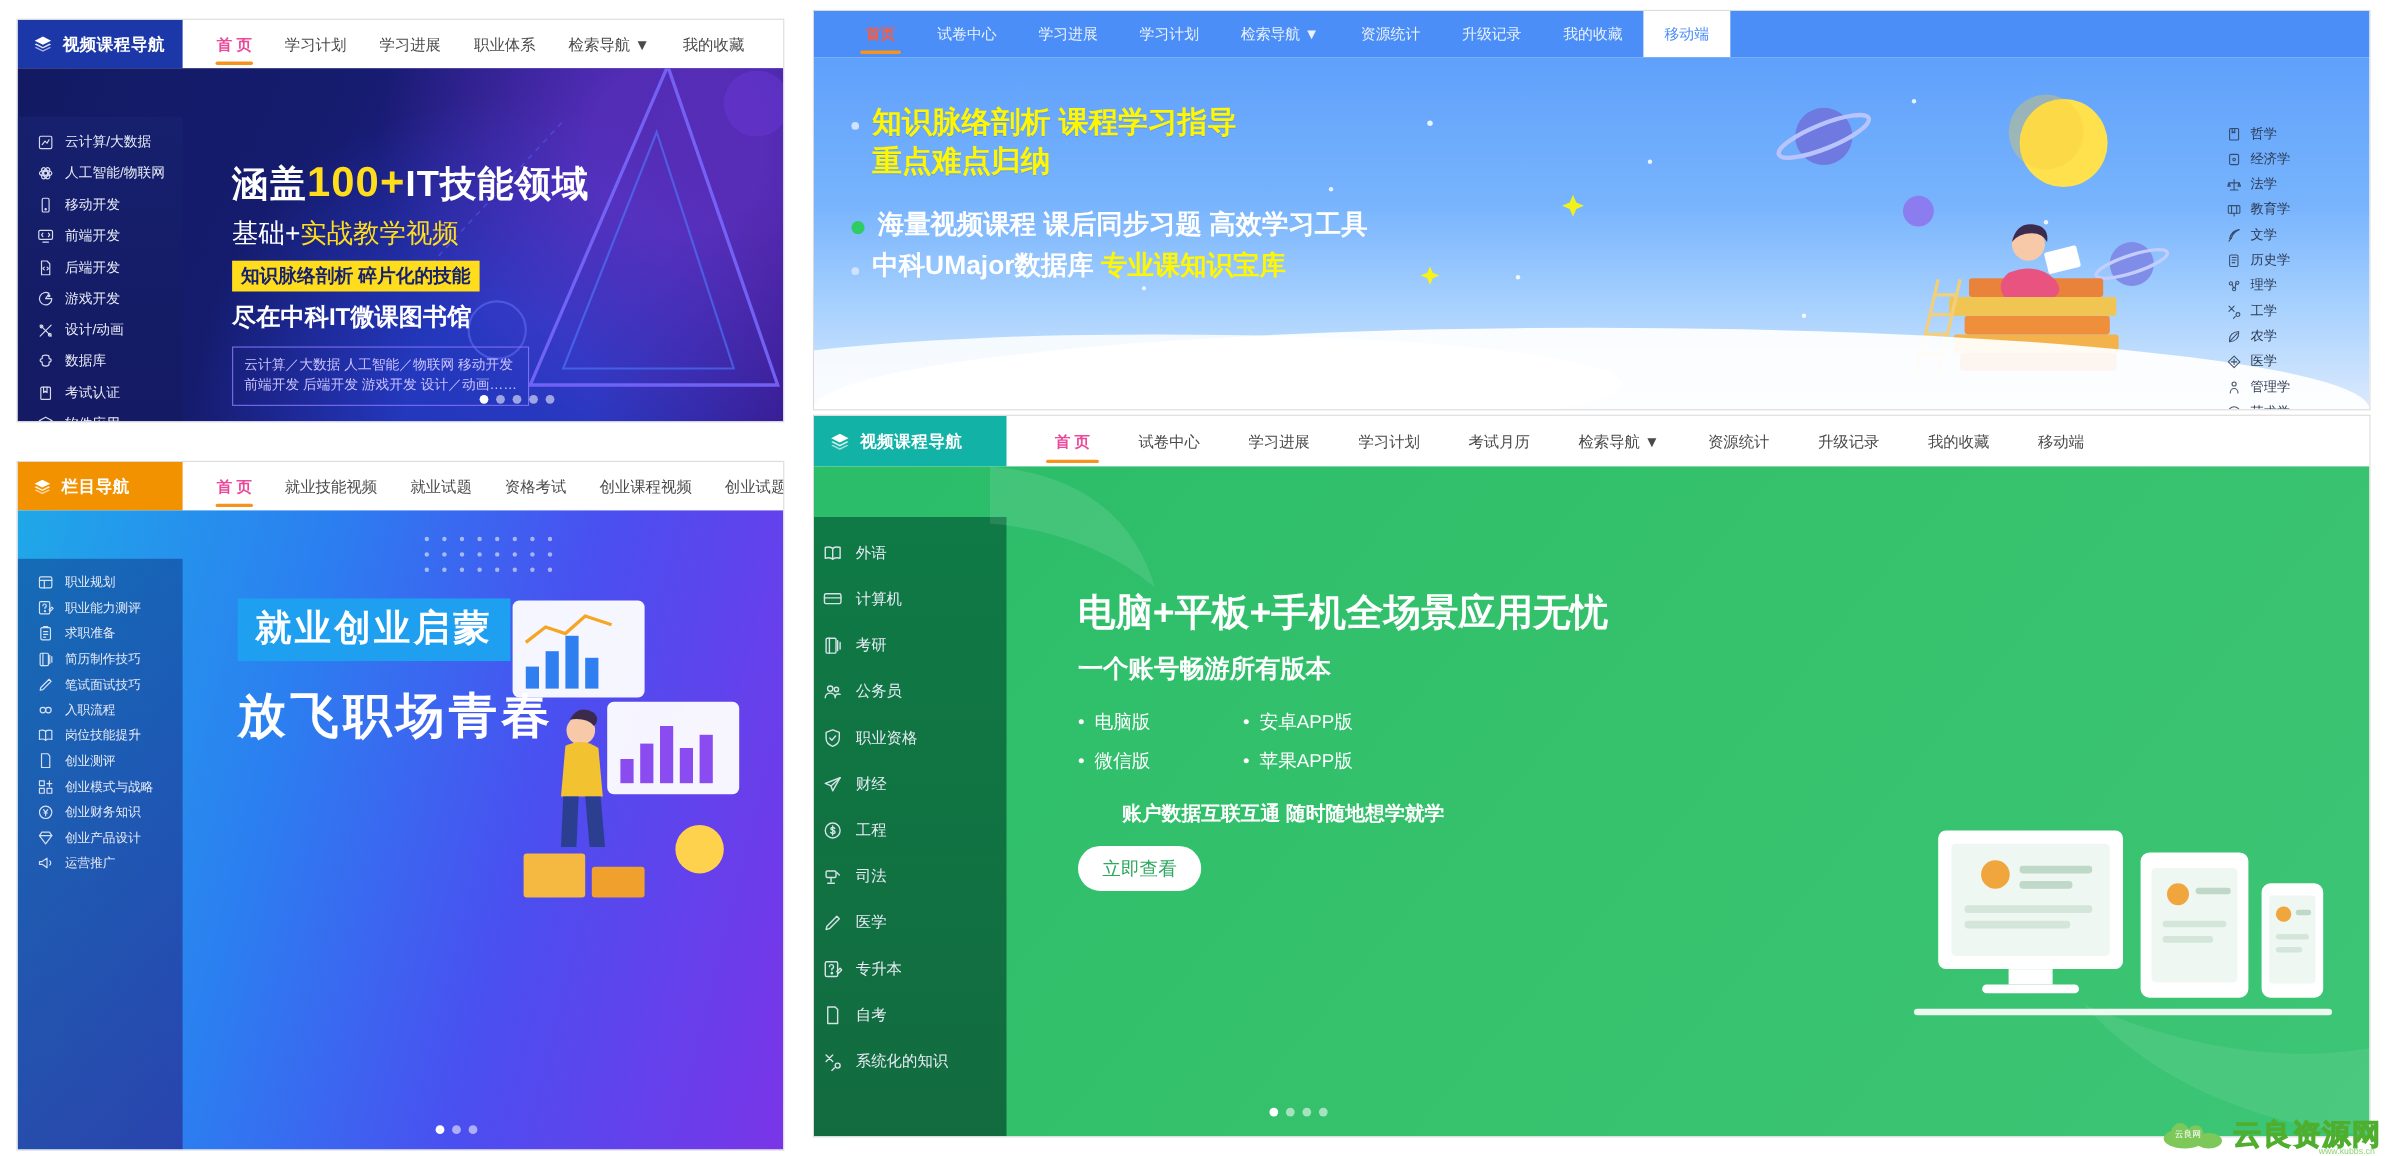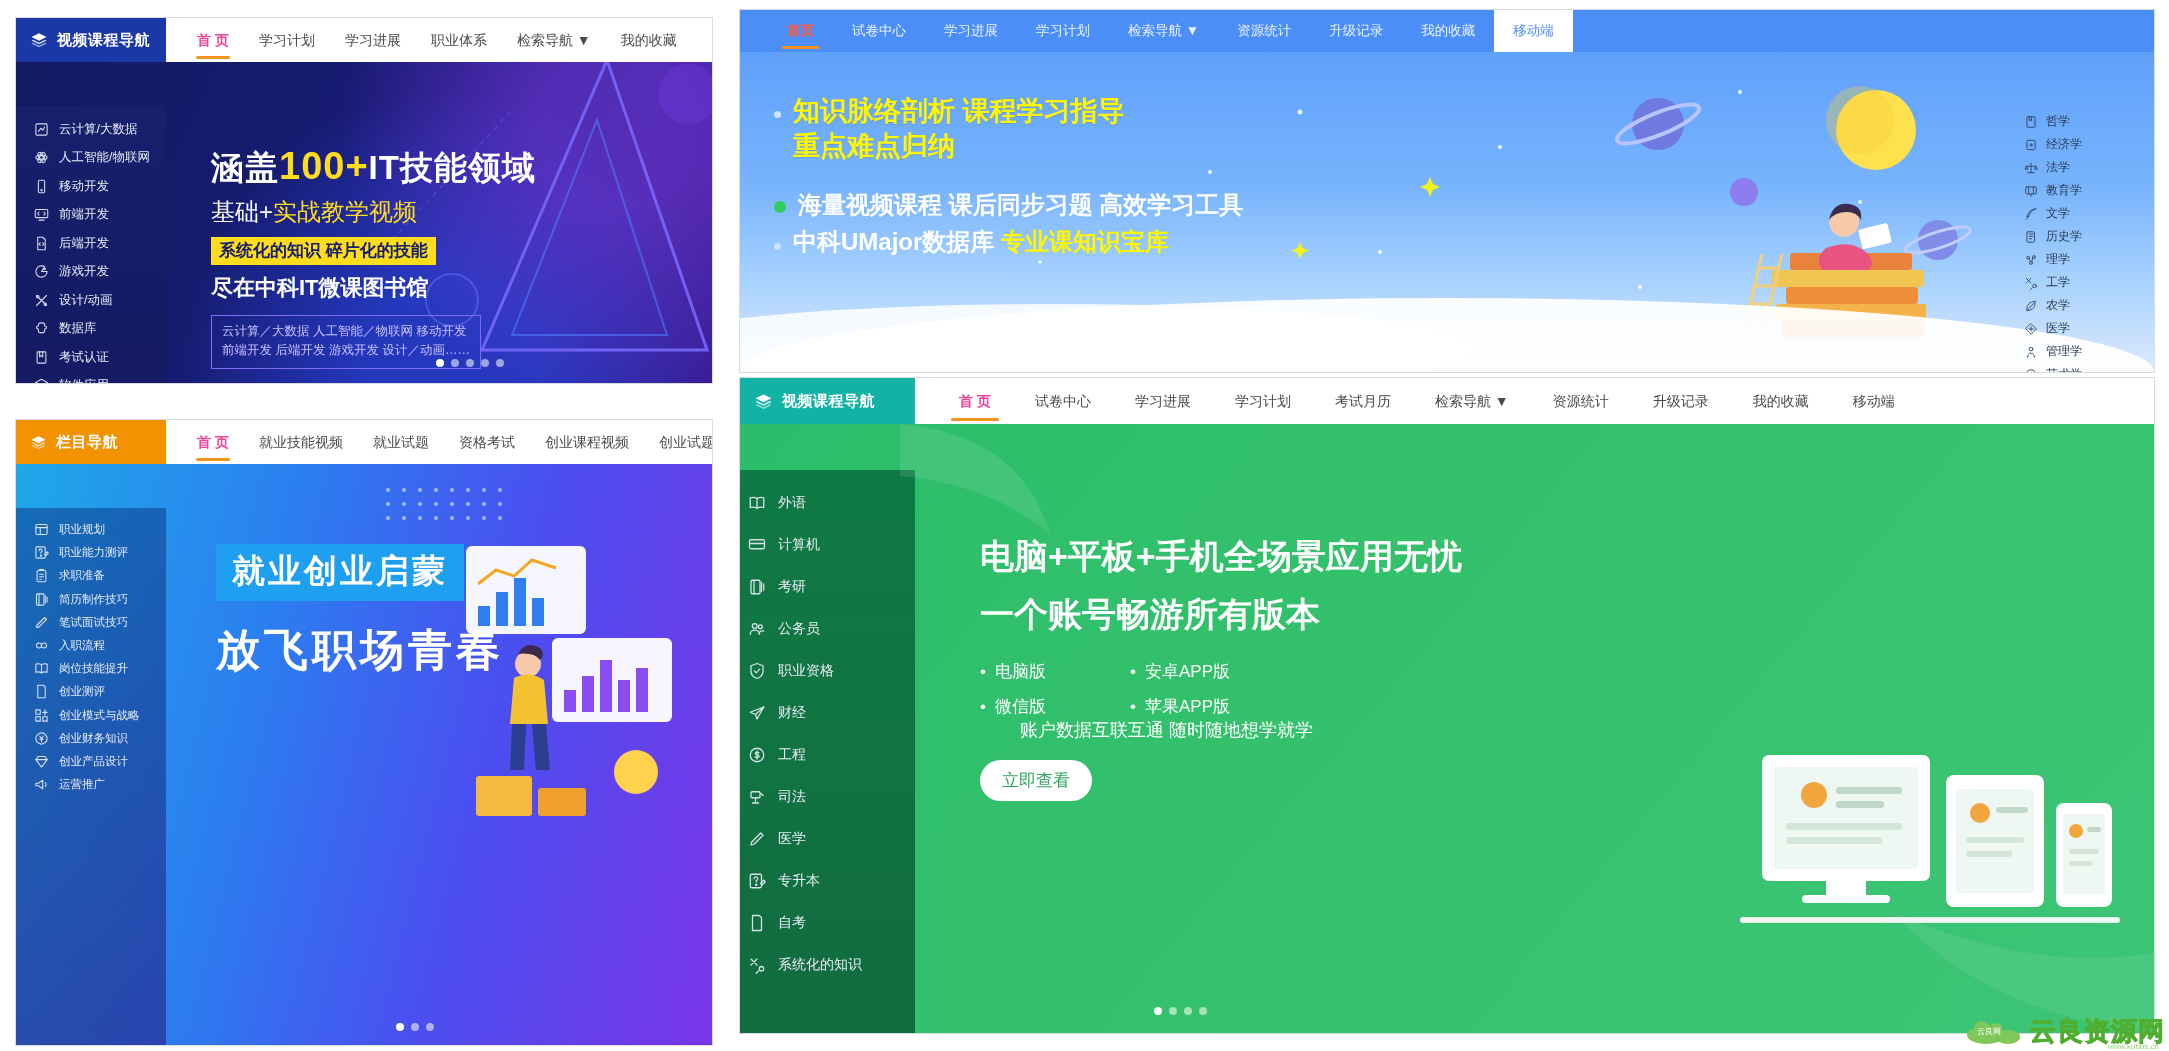--- a/index.html
+++ b/index.html
@@ -122,25 +122,25 @@
   #p4 .navitem { padding:0 22px; line-height:46px; font-size:14px;}
   #p4 .stageArea { position:absolute; left:0; top:46px; right:0; bottom:0;
       background:linear-gradient(130deg,#2bbd6a 0%,#35c16c 45%,#3cc575 100%);
       overflow:hidden;}
   #p4 .vmenu { top:46px; bottom:0; width:175px;
       background:linear-gradient(180deg,#0f7a45 0%,#126b3f 100%); padding-top:12px;}
   #p4 .vmenu .mrow { height:42px; font-size:14px; padding-left:8px; gap:12px;}
   #p4 .vmenu .mrow .ico { width:18px; height:18px;}
   #p4 .hero { position:absolute; left:240px; top:110px; }
   #p4 .g1 { font-size:34px; font-weight:bold; color:#fff; white-space:nowrap;}
-  #p4 .g2 { font-size:34px; font-weight:bold; color:#fff; margin-top:12px; white-space:nowrap;}
+  #p4 .g2 { font-size:23px; font-weight:bold; color:#fff; margin-top:12px; white-space:nowrap;}
   #p4 .glist { margin-top:22px; display:grid; grid-template-columns:150px auto; row-gap:12px;}
   #p4 .glist div { font-size:17px; color:#fff; white-space:nowrap;}
   #p4 .glist div::before { content:"\2022"; margin-right:9px;}
-  #p4 .g3 { font-size:18px; font-weight:normal; color:#fff; white-space:nowrap;padding-left:40px;}
+  #p4 .g3 { margin-top:24px; font-size:18px; font-weight:bold; color:#fff; white-space:nowrap;padding-left:40px;}
   #p4 .cta { margin-top:18px; display:inline-block; background:#fff; color:#2fa85f;
       font-size:17px; padding:9px 22px; border-radius:22px; cursor:pointer;
       border:none; font-family:inherit;}
   #p4 .devices { position:absolute; right:34px; bottom:84px;}
   #p4 .leafdeco { position:absolute; pointer-events:none;}
 
   
   .wm { position:absolute; right:4px; bottom:2px; display:flex; align-items:center; gap:6px;}
   .wm .cloud { position:relative; width:58px; height:26px;}
   .wm .cloudtxt { position:absolute; left:11px; top:7px; font-size:8px; color:#fff;}
@@ -280,21 +280,21 @@
           </div>
         </div>
 
       <div class="hero">
         <div class="h1">
           <span>涵盖</span><span class="num">100+</span><span>IT技能领域</span>
         </div>
         <div class="h2">
           <span>基础+</span><em>实战教学视频</em>
         </div>
-        <div class="tagy">系统化的知识 碎片化的技能</div>
+        <div class="tagy">知识脉络剖析 碎片化的技能</div>
         <div class="h3">尽在中科IT微课图书馆</div>
         <div class="kbox">
           <div>云计算／大数据  人工智能／物联网  移动开发</div>
           <div>前端开发  后端开发  游戏开发  设计／动画……</div>
         </div>
       </div>
       <div class="dots" id="p1dots" style="left:420px;bottom:16px;">
           <i class="on"></i>
           <i></i>
           <i></i>

